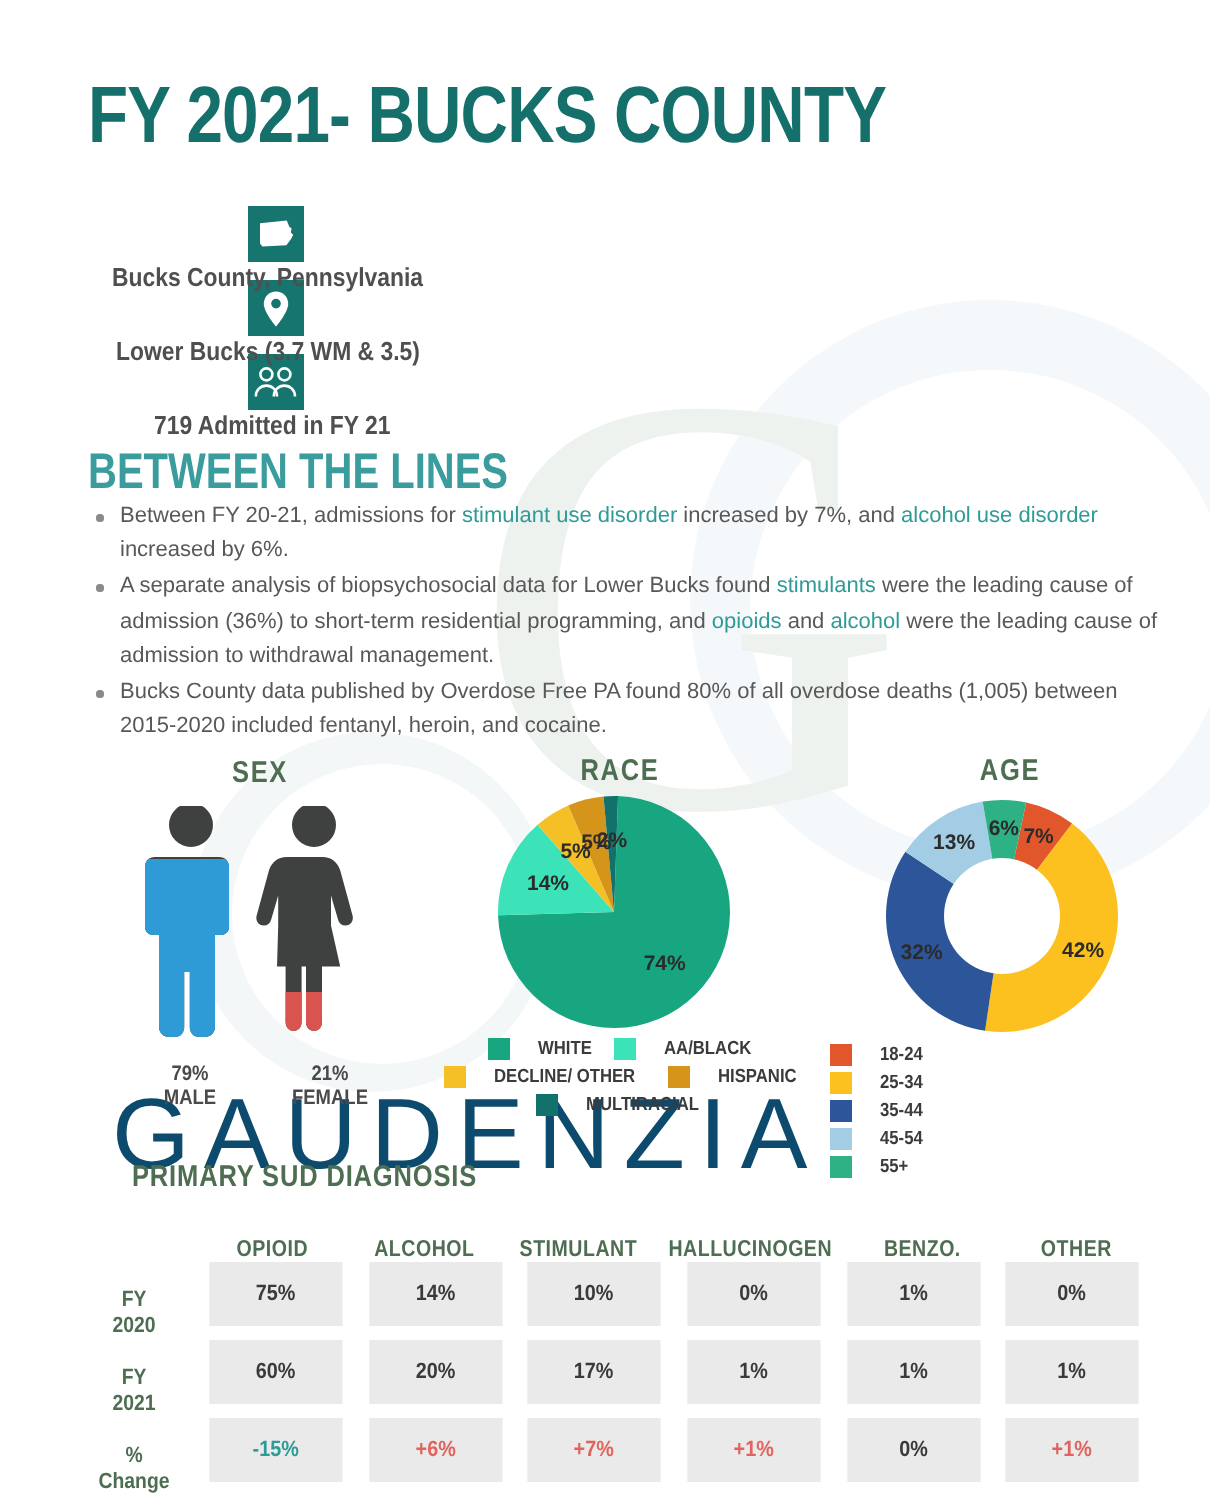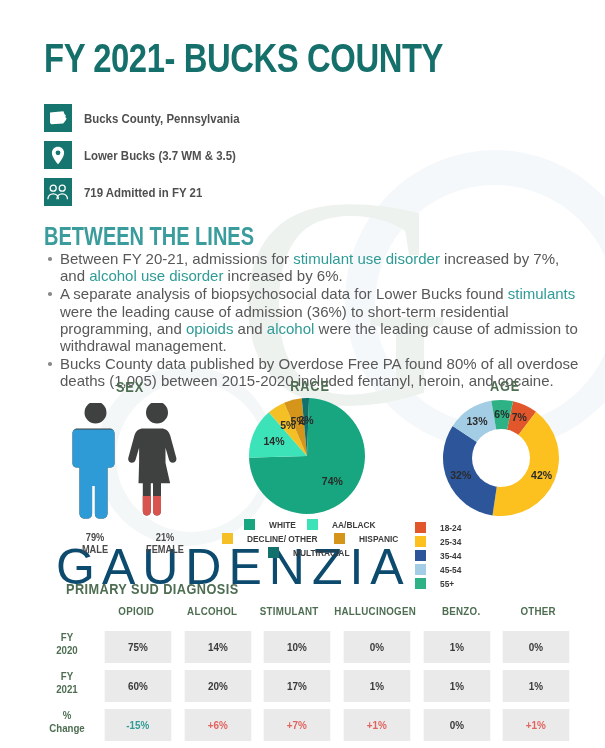--- a/index.html
+++ b/index.html
@@ -49,21 +49,21 @@
     position:absolute;left:44px;top:36px;
     font-family:"Liberation Sans Narrow","Liberation Sans",sans-serif;
     font-size:40px;font-weight:bold;letter-spacing:-0.5px;
     color:#15706b;
     transform:scaleX(0.82);transform-origin:left center;
     white-space:nowrap;
   }
 
   
   .info-list{position:absolute;left:44px;top:103px;}
-  .info-row{display:flex;align-items:center;height:30px;margin-bottom:7px;}
+  .info-row{display:flex;align-items:center;height:30px;margin-bottom:7px;flex-direction:column;}
   .info-ico{
     width:28px;height:28px;background:#16756e;
     display:flex;align-items:center;justify-content:center;flex:none;
   }
   .info-ico svg{display:block;}
   .info-txt{
     margin-left:12px;
     font-family:"Liberation Sans Narrow","Liberation Sans",sans-serif;
     font-size:13px;color:#4f4f4f;font-weight:bold;
     transform:scaleX(0.88);transform-origin:left center;white-space:nowrap;
@@ -75,21 +75,21 @@
     font-family:"Liberation Sans Narrow","Liberation Sans",sans-serif;
     font-size:25px;font-weight:bold;color:#3a9c9c;
     transform:scaleX(0.8);transform-origin:left center;white-space:nowrap;
   }
   .bullets{
     position:absolute;left:44px;top:250px;width:520px;
     margin:0;padding:0 0 0 16px;list-style:none;
   }
   .bullets li{
     position:relative;
-    font-size:15px;line-height:17.2px;color:#585858;
+    font-size:11px;line-height:17.2px;color:#585858;
     margin-bottom:1px;
   }
   .bullets li:before{
     content:"";position:absolute;left:-12px;top:7px;
     width:3.5px;height:3.5px;border-radius:50%;background:#8a8a8a;
   }
   .hl{color:#2e9b96;}
 
   
   .sec-title{
@@ -127,21 +127,21 @@
   }
 
   
   .tbl-title{
     position:absolute;left:66px;top:580px;
     font-family:"Liberation Sans Narrow","Liberation Sans",sans-serif;
     font-size:15px;font-weight:bold;color:#4e6e52;letter-spacing:0.5px;
     transform:scaleX(0.85);transform-origin:left center;white-space:nowrap;
   }
   .tbl{position:absolute;left:36px;top:605px;width:540px;}
-  .tbl-row{display:flex;align-items:flex-start;}
+  .tbl-row{display:flex;align-items:flex-end;}
   .tbl-hdr{height:26px;}
   .rowlab{
     width:62px;flex:none;display:flex;flex-direction:column;
     align-items:center;justify-content:center;
     font-family:"Liberation Sans Narrow","Liberation Sans",sans-serif;
     font-size:11px;font-weight:bold;color:#4e6e52;line-height:13px;
     transform:scaleX(0.88);
   }
   .cell-h{
     flex:1;text-align:center;

